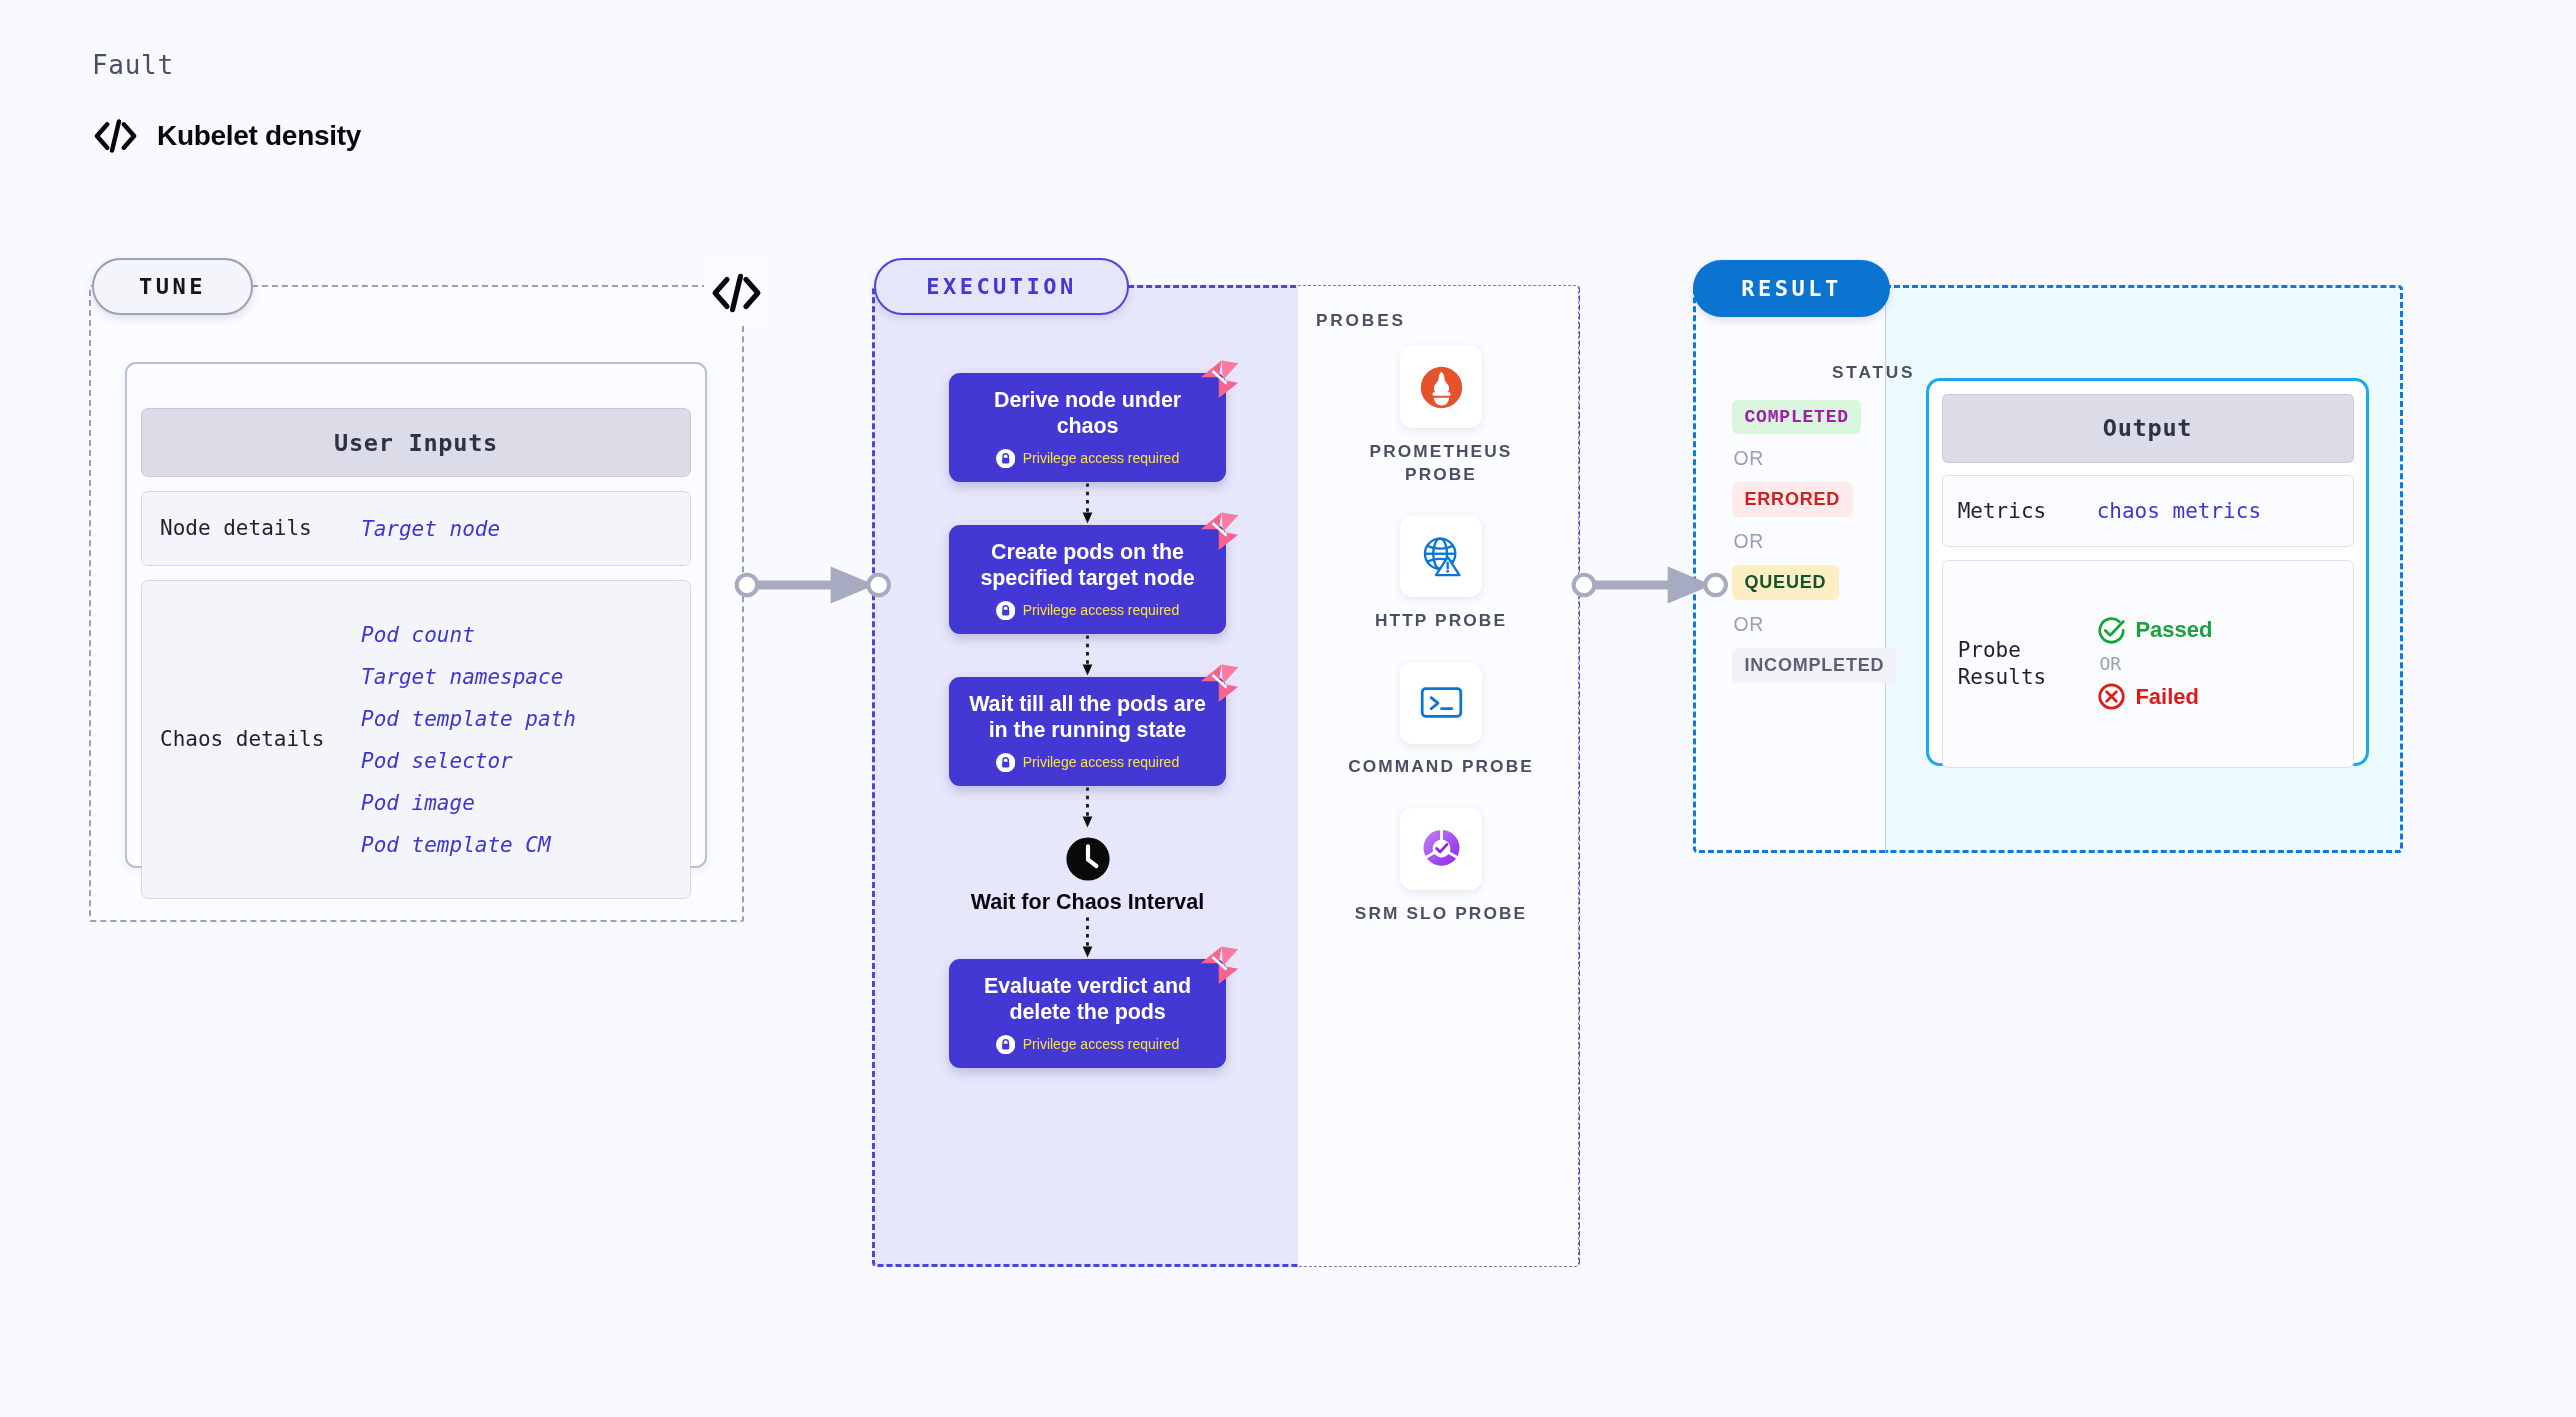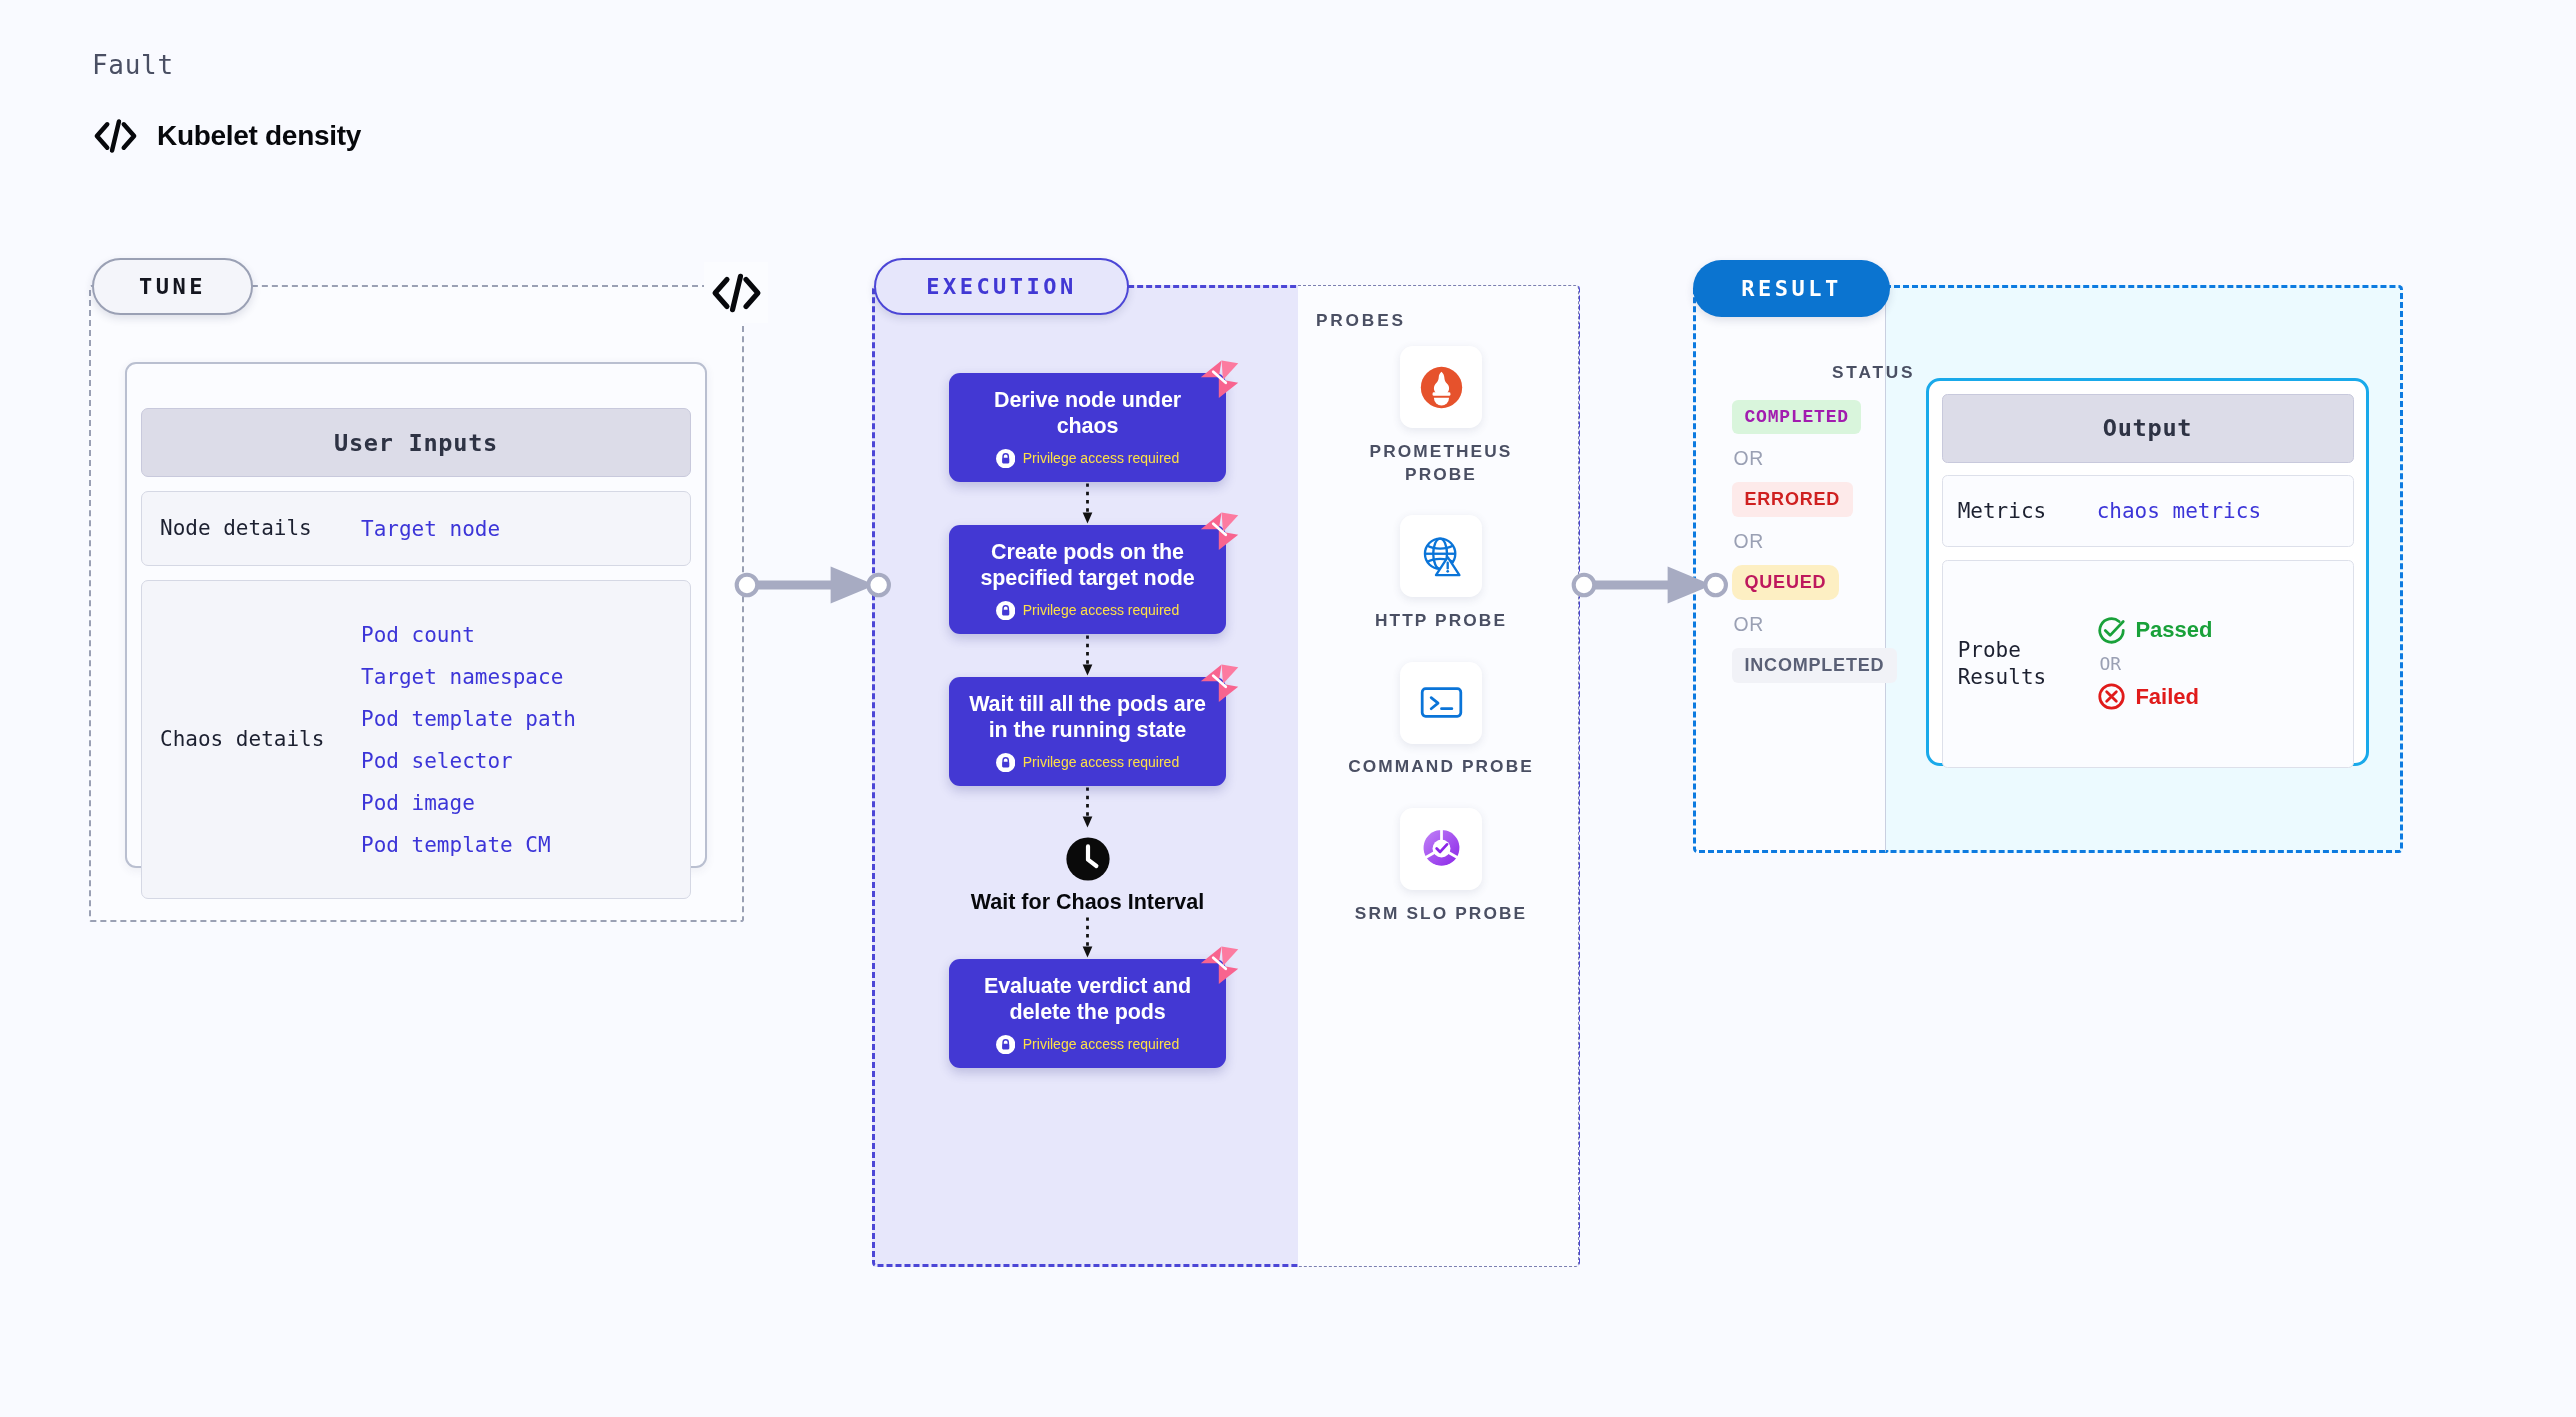--- a/index.html
+++ b/index.html
@@ -99,21 +99,21 @@
     margin-top: 14px;
     background: #f4f5fa; border: 0.7px solid #d5d8e4; border-radius: 7px;
     display: flex; align-items: center;
     padding: 15.2px 18px;
   }
   .ui-row-label {
     width: 201px; flex: none;
     font-family: "DejaVu Sans Mono", monospace;
     font-size: 21px; color: #1c2030; line-height: 1.25;
   }
-  .ui-row-values { display: flex; flex-direction: column; gap: 18px; }
+  .ui-row-values { display: flex; flex-direction: column; gap: 18px; font-style: italic; }
   .ui-val {
     font-family: "DejaVu Sans Mono", monospace;
     font-size: 21px; color: #3c35d8;
   }
   .ui-row-node { height: 75px; }
   .ui-row-chaos { height: 319px; }
 
   
   .conn { position: absolute; height: 48px; }
   .conn svg { display: block; }
@@ -491,21 +491,21 @@
     </div>
 
   </div>
 
   <div class="status-title">STATUS</div>
   <div class="status-list">
     <div class="status-badge" style="background:#d9f5dc;color:#a21caf;font-family:Liberation Mono, monospace;">COMPLETED</div>
     <div class="status-or">OR</div>
     <div class="status-badge" style="background:#fdeaea;color:#cf2020;">ERRORED</div>
     <div class="status-or">OR</div>
-    <div class="status-badge" style="background:#fdefc3;color:#be185d;border-radius:10px;">QUEUED</div>
+    <div class="status-badge" style="background:#fdefc3;color:#14532d;">QUEUED</div>
     <div class="status-or">OR</div>
     <div class="status-badge" style="background:#f1f2f7;color:#5a6076;">INCOMPLETED</div>
   </div>
 
   <div class="out-card">
     <div class="out-head">Output</div>
 
     <div class="out-row out-row-metrics">
       <div class="out-label">Metrics</div>
       <div class="out-val-link">chaos metrics</div>

